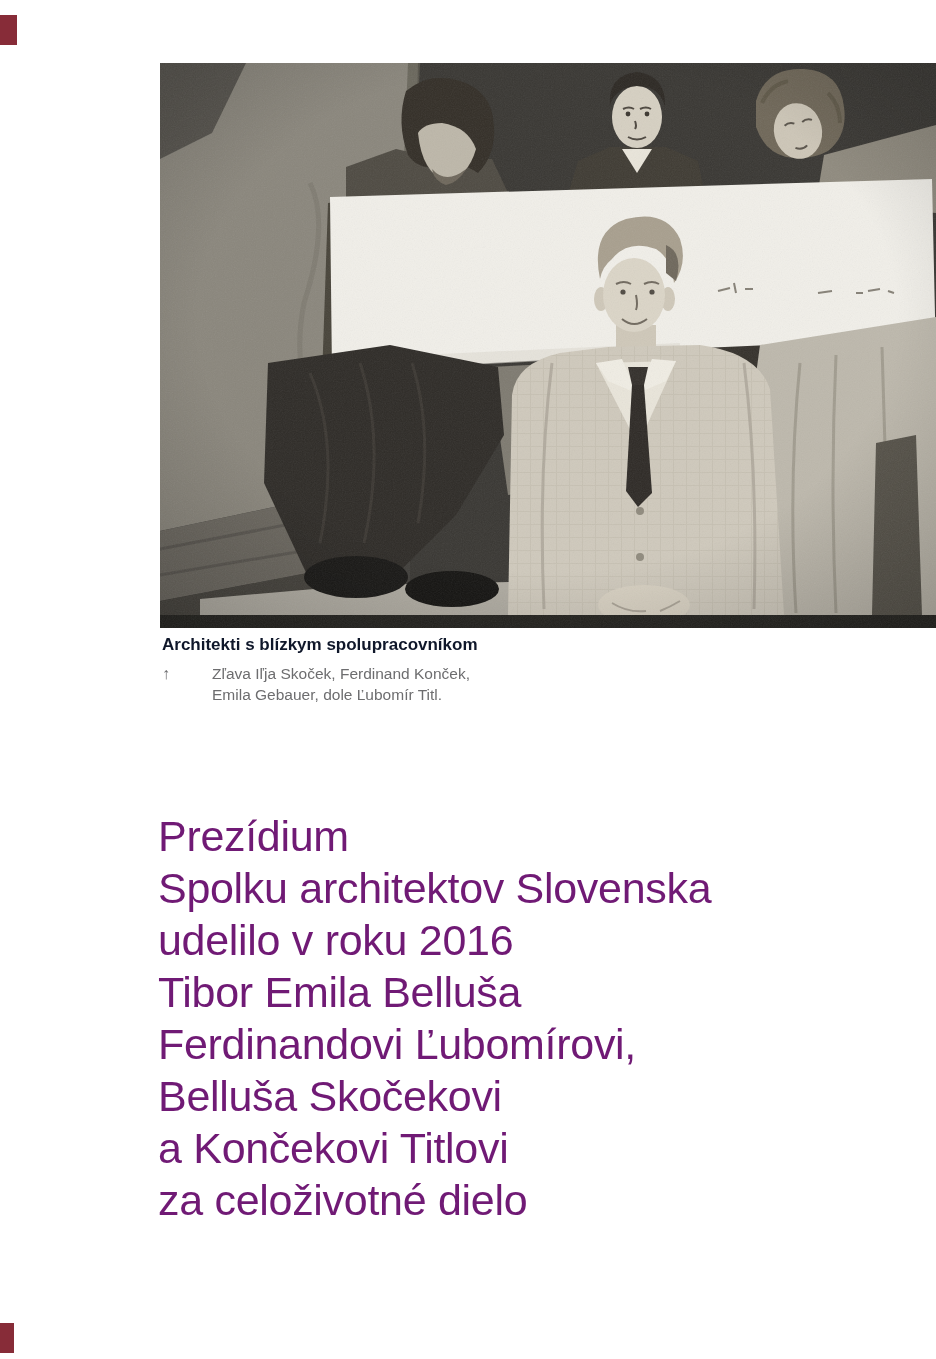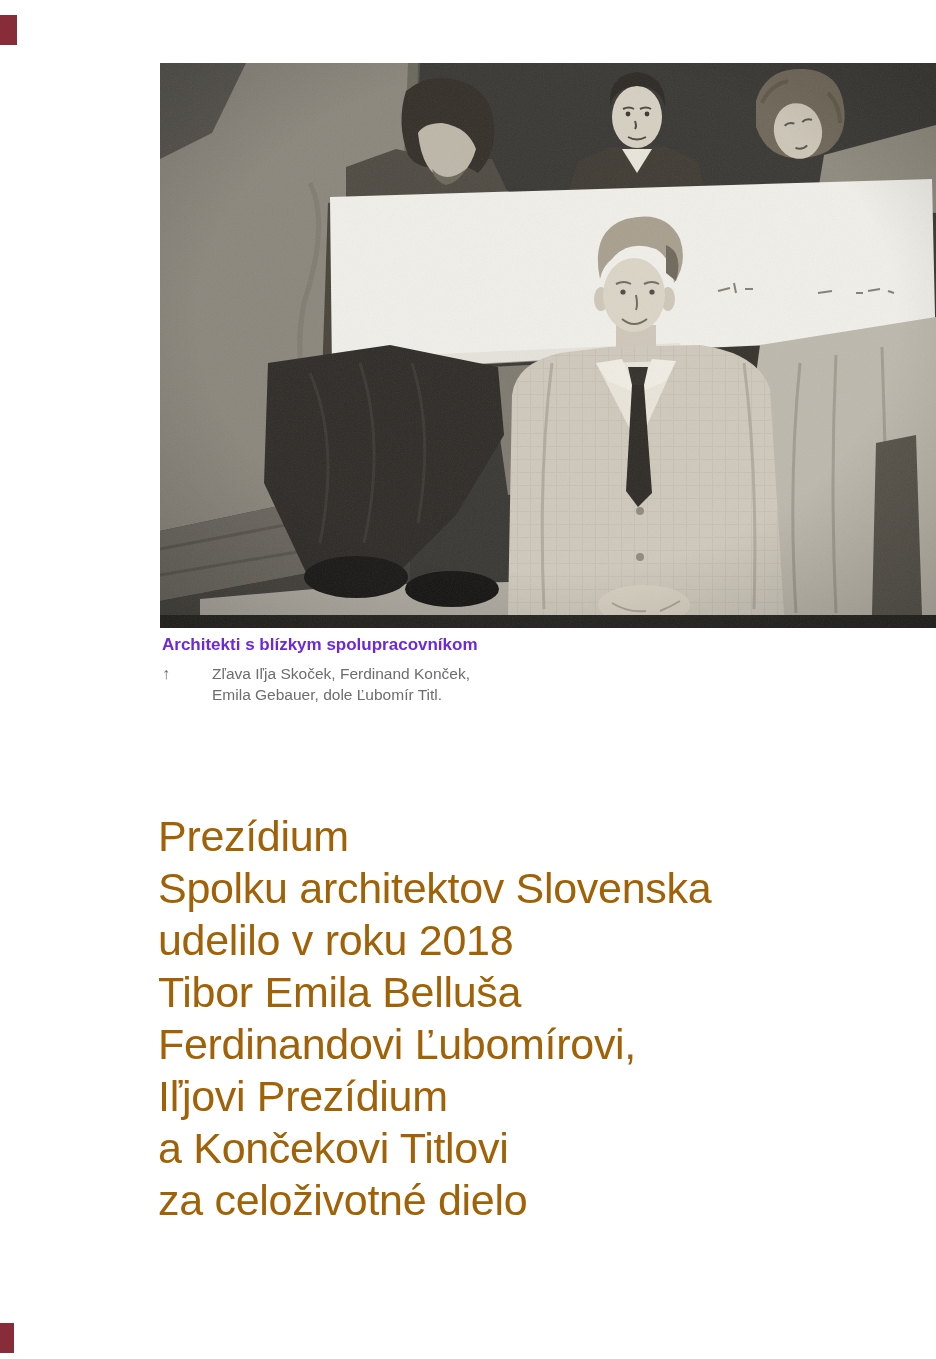--- a/index.html
+++ b/index.html
@@ -18,37 +18,37 @@
   
   .photo{
     position:absolute;left:160px;top:63px;width:776px;height:565px;
     margin:0;padding:0;line-height:0;
   }
   .photo svg{display:block;width:776px;height:565px;}
   
   .caption{position:absolute;left:162px;top:634px;width:560px;}
   .caption-bold{
     font-size:17px;line-height:22px;font-weight:700;
-    color:#6d28d9;letter-spacing:0;
+    color:#0f172a;letter-spacing:0;
   }
   .caption-bold span{display:block;}
   .caption-note{
     display:flex;align-items:flex-start;
     margin-top:7px;
     font-size:15.5px;line-height:21px;font-weight:400;color:#6d6d6f;
   }
   .caption-note .arrow{
     flex:0 0 50px;font-size:16px;line-height:21px;color:#6d6d6f;
   }
   .note-lines span{display:block;}
   
   .headline{
     position:absolute;left:158px;top:810px;width:720px;
     font-size:43px;line-height:52px;font-weight:300;
-    color:#a16207;letter-spacing:-0.3px;
+    color:#701a75;letter-spacing:-0.3px;
   }
   .headline span{display:block;}
 </style>
 </head>
 <body>
 
 <div class="page">
 
   <div class="corner-mark top" style="background-color: rgb(135, 44, 56);"></div>
 
@@ -174,23 +174,23 @@
       <div class="note-lines">
         <span>Zľava Iľja Skoček, Ferdinand Konček,</span>
         <span>Emila Gebauer, dole Ľubomír Titl.</span>
       </div>
     </div>
   </div>
 
   <div class="headline">
     <span>Prezídium</span>
     <span>Spolku architektov Slovenska</span>
-    <span>udelilo v roku 2018</span>
+    <span>udelilo v roku 2016</span>
     <span>Tibor Emila Belluša</span>
     <span>Ferdinandovi Ľubomírovi,</span>
-    <span>Iľjovi Prezídium</span>
+    <span>Belluša Skočekovi</span>
     <span>a Končekovi Titlovi</span>
     <span>za celoživotné dielo</span>
   </div>
 
   <div class="corner-mark bottom" style="background-color: rgb(135, 44, 56);"></div>
 
 </div>
 
 </body></html>

